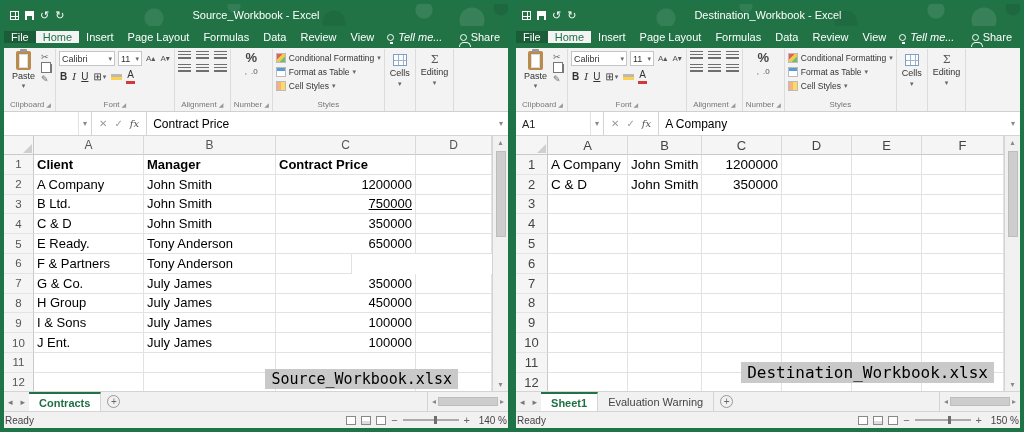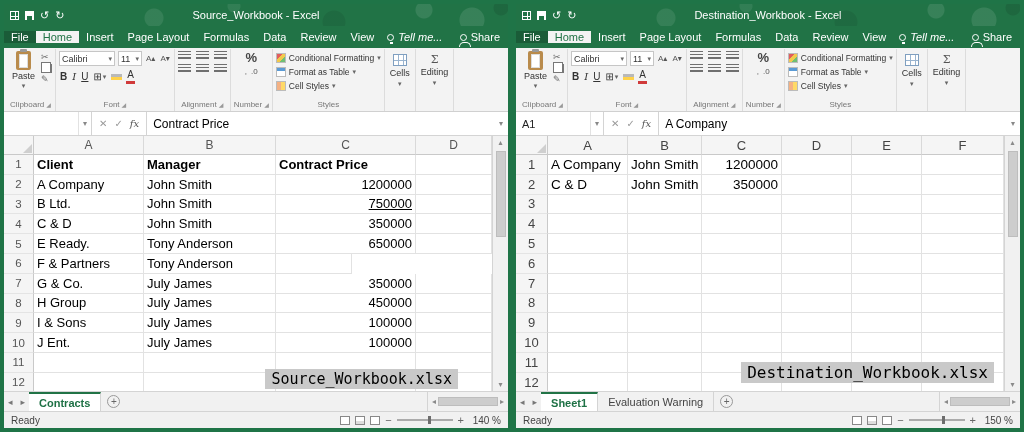--- a/index.html
+++ b/index.html
@@ -114,21 +114,21 @@
 .sheetbar{height:20px;flex:0 0 20px;background:#f1f1f1;border-top:1px solid #d4d4d4;display:flex;align-items:stretch;font-size:11px;color:#555}
 .snav{display:flex;align-items:center;padding:0 4px;color:#777;font-size:9px}
 .stabs{display:flex;align-items:stretch}
 .stab{display:flex;align-items:center;padding:0 10px;border-right:1px solid #d4d4d4;color:#444;white-space:nowrap}
 .stab.active{background:#fff;color:#1e7145;font-weight:700;border-top:2px solid #217346}
 .addsheet{width:13px;height:13px;border-radius:50%;border:1px solid #999;display:flex;align-items:center;justify-content:center;font-size:10px;color:#666;margin:auto 6px;line-height:1}
 .hscroll{margin-left:auto;display:flex;align-items:center;gap:2px;padding:0 4px;color:#8a8a8a;font-size:8px;border-left:1px solid #d4d4d4;background:#f1f1f1}
 .hthumb{width:60px;height:9px;background:#cdcdcd;border:1px solid #bdbdbd}
 
 
-.statusbar{height:17px;flex:0 0 17px;background:#f1f1f1;border-top:1px solid #d4d4d4;display:flex;align-items:center;font-size:10px;color:#444;padding:0 7px}
+.statusbar{height:17px;flex:0 0 17px;background:#f1f1f1;border-top:1px solid #d4d4d4;display:flex;align-items:center;font-size:10px;color:#444;padding:0 1px}
 .sb-right{margin-left:auto;display:flex;align-items:center;gap:5px}
 .view-ic{width:10px;height:9px;border:1px solid #888;background:#fff}
 .view-ic.v2{background:linear-gradient(#fff 55%,#ddd 55%)}
 .view-ic.v3{background:linear-gradient(90deg,#fff 48%,#bbb 48% 52%,#fff 52%)}
 .zbtn{color:#666;font-size:11px;line-height:1}
 .ztrack{width:56px;height:2px;background:#ababab;position:relative}
 .zthumb{position:absolute;top:-3px;width:3px;height:8px;background:#6d6d6d}
 .win-left .zthumb{left:56%}
 .win-right .zthumb{left:60%}
 .zoomtext{min-width:32px;text-align:right}

